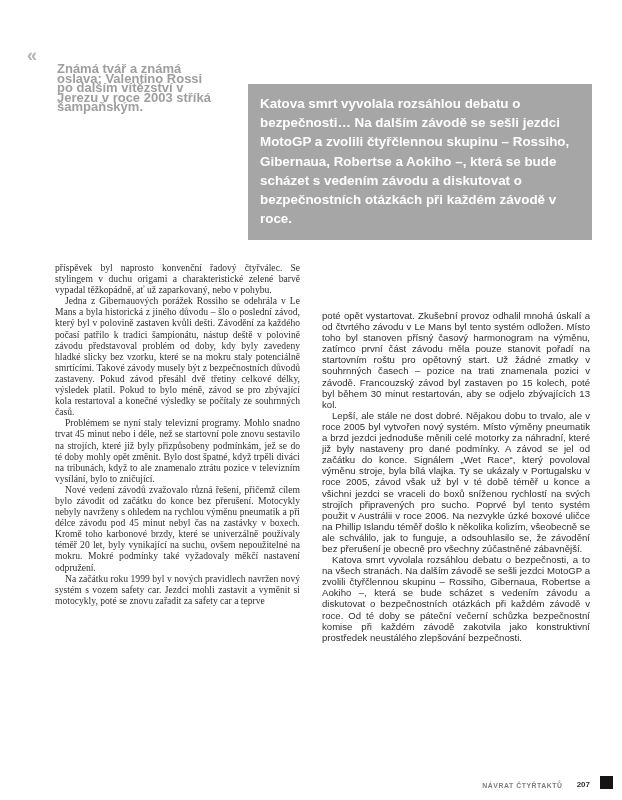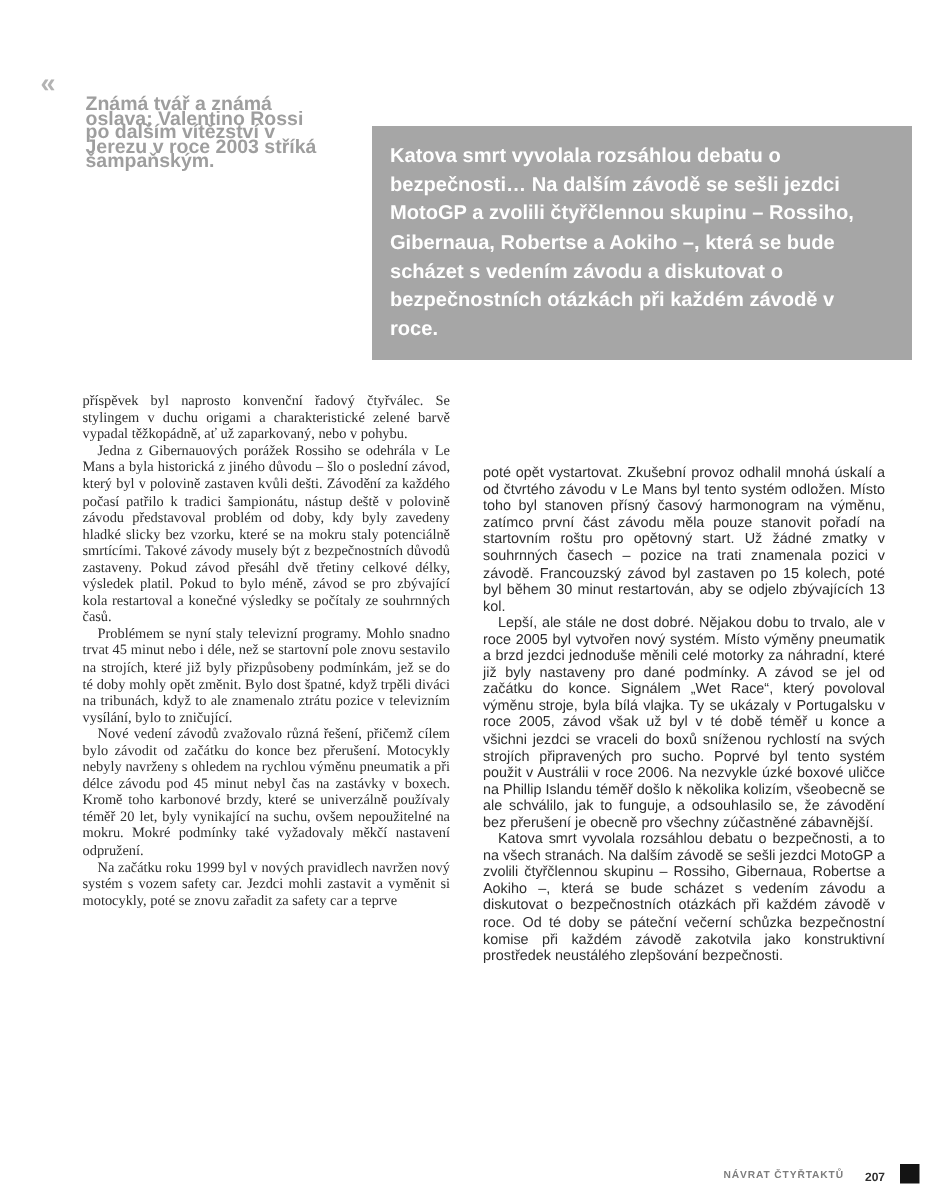--- a/index.html
+++ b/index.html
@@ -35,21 +35,21 @@
     line-height: 9.6px;
     font-weight: bold;
     color: #9e9e9e;
   }
   .pull-quote {
     position: absolute;
     left: 248px;
     top: 84px;
     width: 320px;
     min-height: 134px;
-    padding: 10px 28px 12px 12px;
+    padding: 10px 12px 12px 12px;
     background: #a6a6a6;
     color: #ffffff;
     font-size: 13.4px;
     line-height: 19.2px;
     font-weight: bold;
   }
   .column {
     position: absolute;
     top: 262px;
     font-size: 9.6px;
@@ -71,21 +71,21 @@
     margin: 0;
   }
   .column p.para.indent {
     text-indent: 10px;
   }
   .footer {
     position: absolute;
     right: 32px;
     bottom: 11px;
     display: flex;
-    align-items: flex-start;
+    align-items: flex-end;
     gap: 14px;
   }
   .footer-section {
     font-size: 6.8px;
     font-weight: bold;
     letter-spacing: 0.6px;
     color: #7d7d7d;
   }
   .footer-page {
     font-size: 8px;

